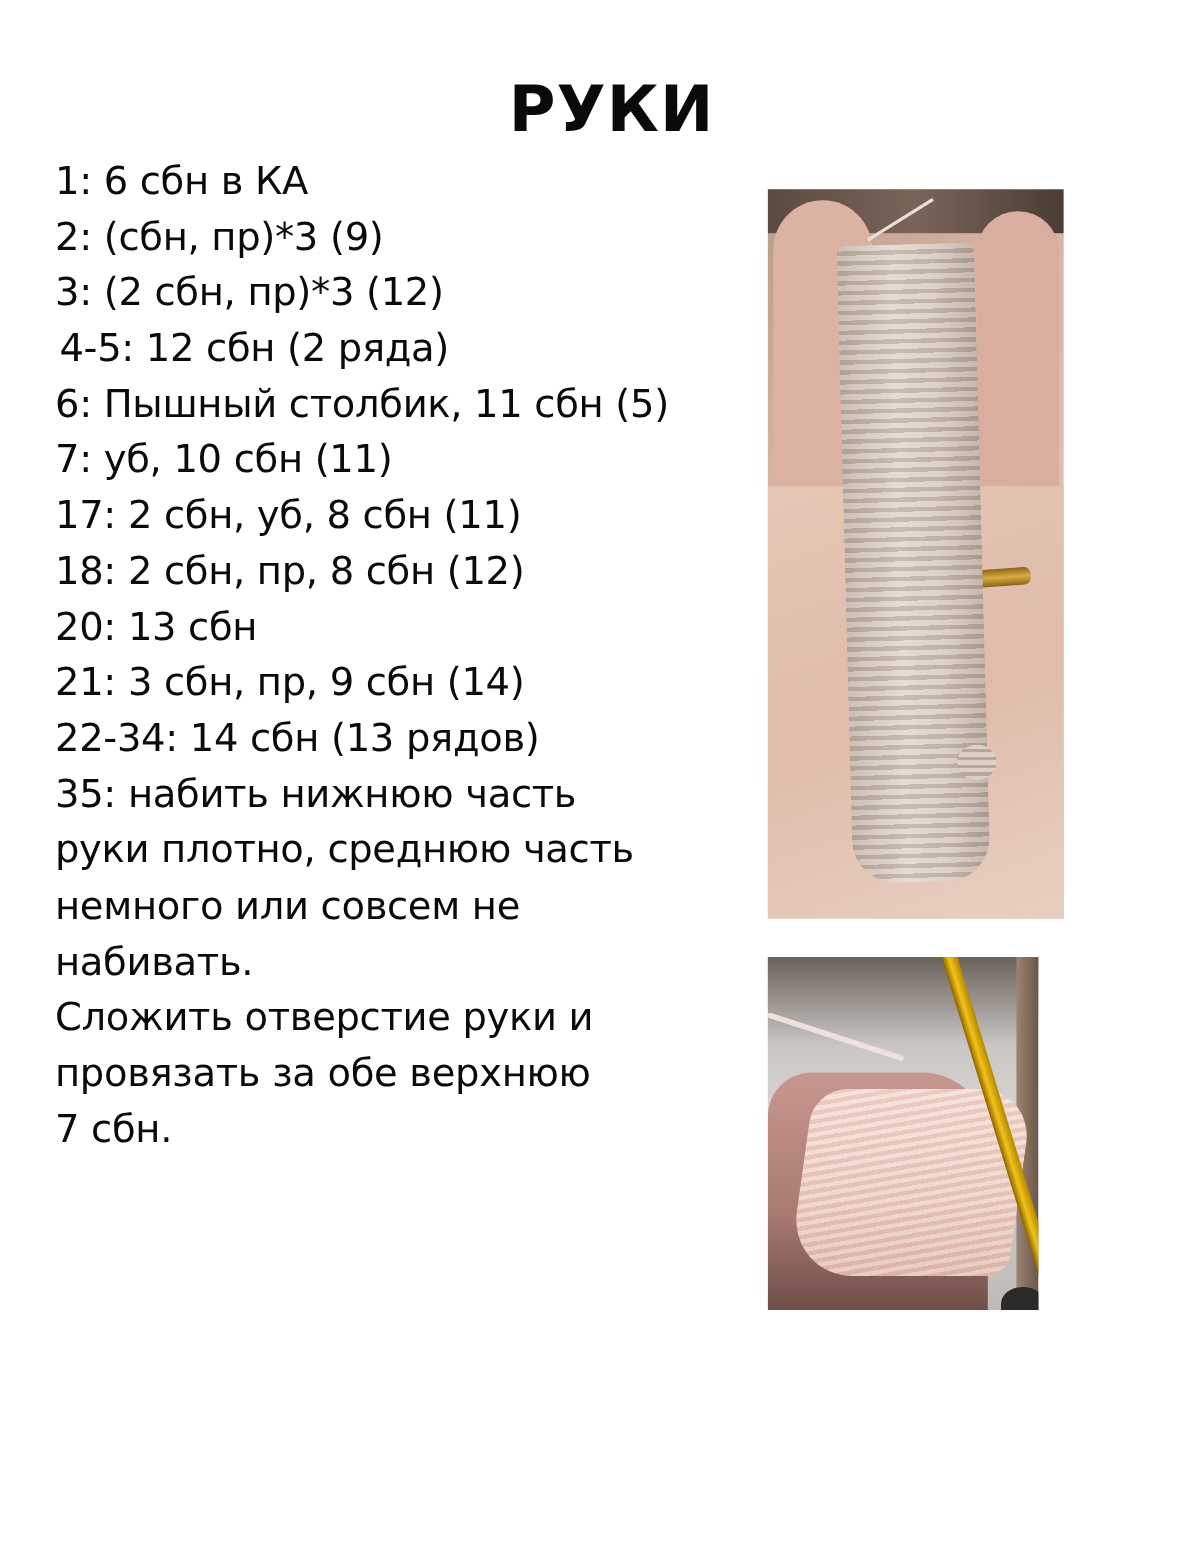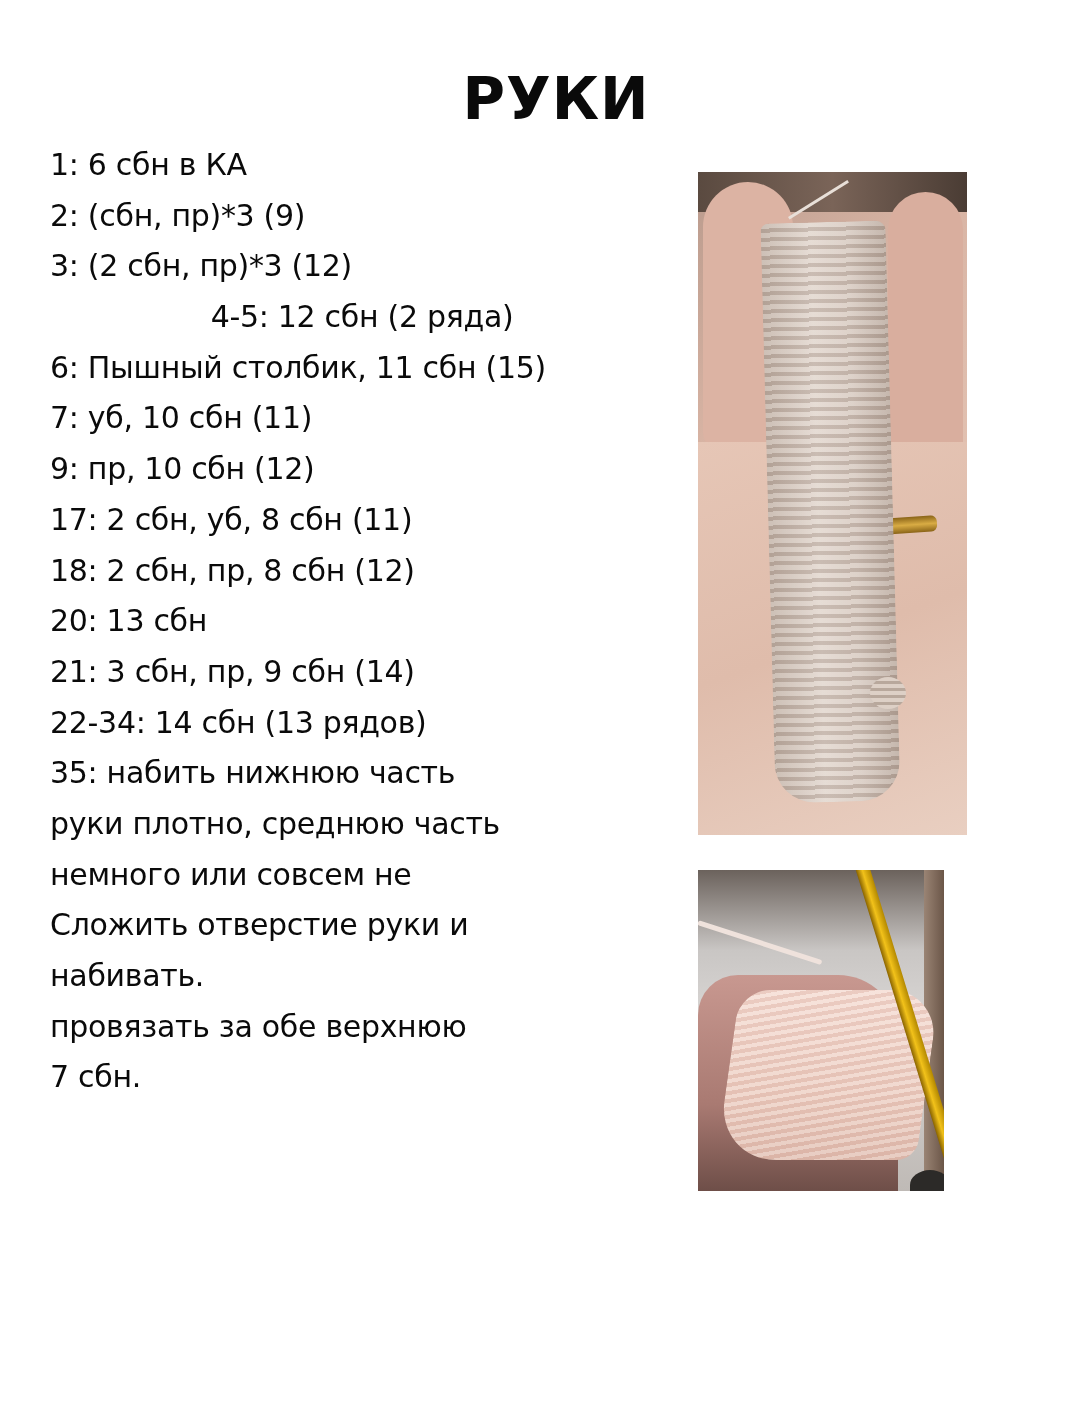--- a/index.html
+++ b/index.html
@@ -32,27 +32,27 @@
       position: absolute;
       left: 50px;
       top: 140px;
       width: 620px;
       margin: 0;
       padding: 0;
       list-style: none;
     }
     .pattern li {
       font-family: "DejaVu Sans", sans-serif;
-      font-size: 30px;
+      font-size: 35px;
       line-height: 50.7px;
       height: 50.7px;
       white-space: nowrap;
       letter-spacing: -0.3px;
     }
-    .pattern li.indent { padding-left: 4px; text-align: center; }
+    .pattern li.indent { padding-left: 4px; }
     .photo {
       position: absolute;
       overflow: hidden;
     }
     .photo-arm {
       left: 698px;
       top: 172px;
       width: 269px;
       height: 663px;
       background: linear-gradient(135deg, #b99a8c 0%, #d8b4a4 30%, #e2c1b1 60%, #d4b0a0 100%);
@@ -148,33 +148,32 @@
 </head>
 <body>
 
 <h1 class="title">РУКИ</h1>
 
 <ul class="pattern">
   <li>1: 6 сбн в КА</li>
   <li>2: (сбн, пр)*3 (9)</li>
   <li>3: (2 сбн, пр)*3 (12)</li>
   <li class="indent">4-5: 12 сбн (2 ряда)</li>
-  <li>6: Пышный столбик, 11 сбн (15)</li>
+  <li>6: Пышный столбик, 11 сбн (5)</li>
   <li>7: уб, 10 сбн (11)</li>
-  <li>9: пр, 10 сбн (12)</li>
   <li>17: 2 сбн, уб, 8 сбн (11)</li>
   <li>18: 2 сбн, пр, 8 сбн (12)</li>
   <li>20: 13 сбн</li>
   <li>21: 3 сбн, пр, 9 сбн (14)</li>
   <li>22-34: 14 сбн (13 рядов)</li>
   <li>35: набить нижнюю часть</li>
   <li>руки плотно, среднюю часть</li>
   <li>немного или совсем не</li>
+  <li>набивать.</li>
   <li>Сложить отверстие руки и</li>
-  <li>набивать.</li>
   <li>провязать за обе верхнюю</li>
   <li>7 сбн.</li>
 </ul>
 
 <div class="photo photo-arm" role="img" aria-label="crocheted beige arm piece on palm">
   <div class="bg-dark"></div>
   <div class="finger1"></div>
   <div class="finger2"></div>
   <div class="palm"></div>
   <div class="ring"></div>

